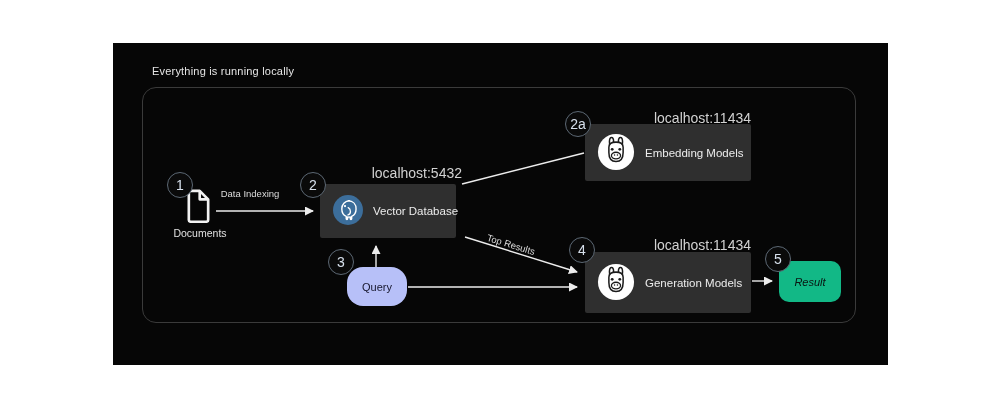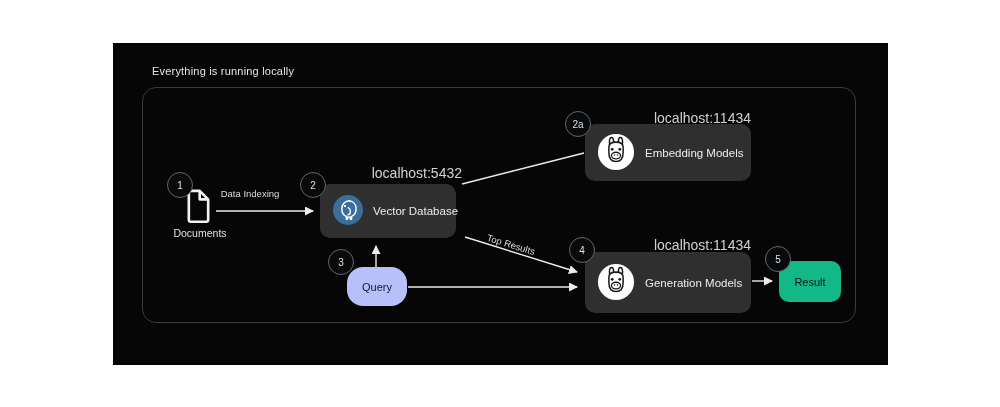--- a/index.html
+++ b/index.html
@@ -12,29 +12,29 @@
   }
   *{margin:0;padding:0;box-sizing:border-box;}
   body{font-family:"Liberation Sans","DejaVu Sans",sans-serif;background:var(--page-bg);}
   .page{position:relative;width:1000px;height:407px;background:var(--page-bg);overflow:hidden;}
   .canvas{position:absolute;left:113px;top:43px;width:775px;height:322px;background:var(--canvas-bg);}
   .title{position:absolute;left:39px;top:22px;font-size:11px;letter-spacing:.2px;color:#e6e6e6;}
   .frame{position:absolute;left:29px;top:44px;width:714px;height:236px;border:1px solid var(--frame-border);border-radius:14px;}
   svg.edges{position:absolute;left:0;top:0;width:775px;height:322px;overflow:visible;}
   svg.edges line, svg.edges path.edge{stroke:var(--line);stroke-width:1.4;fill:none;}
   .arrowhead{fill:var(--line);}
-  .node-box{position:absolute;background:var(--box-bg);border-radius:10px;display:flex;align-items:center;gap:10px;padding-left:13px;color:var(--box-text);font-size:11.5px;}
+  .node-box{position:absolute;background:var(--box-bg);border-radius:2px;display:flex;align-items:center;gap:10px;padding-left:13px;color:var(--box-text);font-size:11.5px;}
   .node-label{white-space:nowrap;}
   .host{position:absolute;text-align:right;font-size:14px;color:var(--muted-text);white-space:nowrap;}
-  .step{position:absolute;width:26px;height:26px;border-radius:50%;background:#0a0a0a;border:1px solid var(--step-border);color:var(--step-text);font-size:10px;display:flex;align-items:center;justify-content:center;z-index:5;}
+  .step{position:absolute;width:26px;height:26px;border-radius:50%;background:#0a0a0a;border:1px solid var(--step-border);color:var(--step-text);font-size:14px;display:flex;align-items:center;justify-content:center;z-index:5;}
   .edge-label{position:absolute;font-size:9.5px;color:#dcdcdc;text-align:center;white-space:nowrap;}
   .rot{transform:rotate(17deg);}
   .pill{position:absolute;display:flex;align-items:center;justify-content:center;font-size:11px;}
   .query-pill{background:var(--query-bg);color:var(--query-text);border-radius:16px;}
-  .result-pill{background:var(--result-bg);color:var(--result-text);border-radius:10px;}
+  .result-pill{background:var(--result-bg);color:var(--result-text);border-radius:10px;font-style:italic;}
   .doc-wrap{position:absolute;}
   .doc-label{position:absolute;text-align:center;font-size:10.5px;color:#e0e0e0;}
   .icon-circle{flex:0 0 auto;}
 </style>
 </head>
 <body>
 
 <div class="page">
   <div class="canvas">
 

